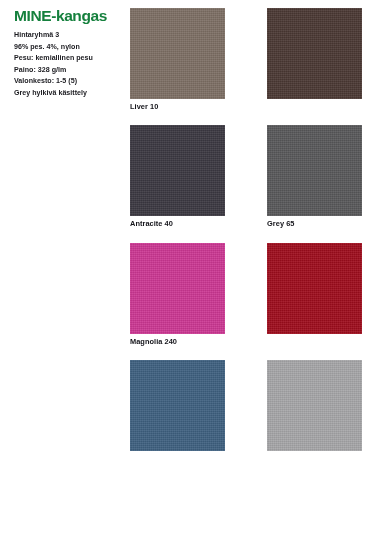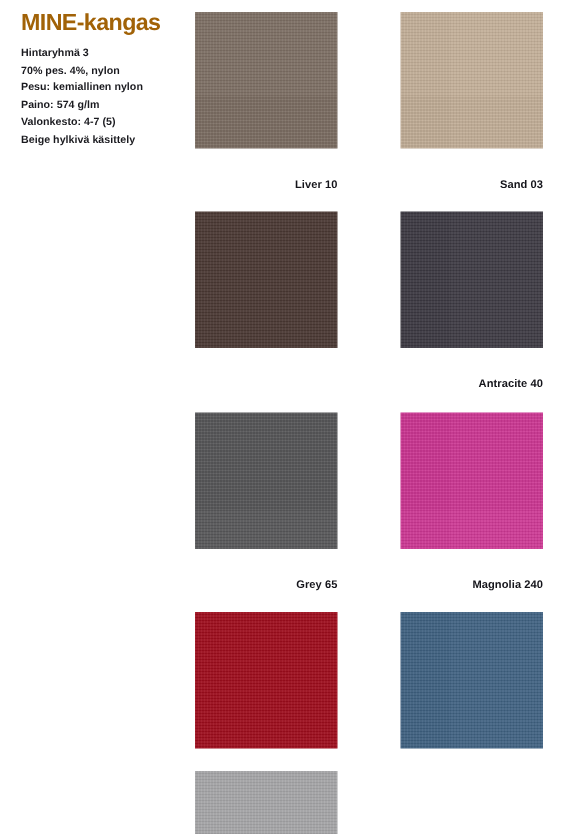--- a/index.html
+++ b/index.html
@@ -23,21 +23,21 @@
   
   .info-block {
     position: absolute;
     left: 14px;
     top: 8px;
     width: 112px;
   }
   .product-title {
     font-size: 15.5px;
     font-weight: bold;
-    color: #a16207;
+    color: #15803d;
     letter-spacing: -0.4px;
     line-height: 1.05;
     margin: 0 0 6px 0;
     white-space: nowrap;
   }
   .spec-list {
     list-style: none;
     margin: 0;
     padding: 0;
   }
@@ -86,51 +86,46 @@
         rgba(255,255,255,0.04) 1px,
         rgba(0,0,0,0.035) 1px,
         rgba(0,0,0,0.035) 2px);
     pointer-events: none;
   }
   .swatch-label {
     font-size: 7.4px;
     font-weight: bold;
     color: #14141a;
     line-height: 1;
-    padding-top: 20px;
+    padding-top: 4px;
     letter-spacing: 0.05px;
     white-space: nowrap;
-    text-align: right;
   }
 </style>
 </head>
 <body>
 
 <div class="page">
 
   <div class="info-block">
     <h1 class="product-title">MINE-kangas</h1>
     <ul class="spec-list">
         <li>Hintaryhmä 3</li>
-        <li>70% pes. 4%, nylon</li>
-        <li>Pesu: kemiallinen nylon</li>
-        <li>Paino: 574 g/lm</li>
-        <li>Valonkesto: 4-7 (5)</li>
-        <li>Beige hylkivä käsittely</li>
+        <li>96% pes. 4%, nylon</li>
+        <li>Pesu: kemiallinen pesu</li>
+        <li>Paino: 328 g/lm</li>
+        <li>Valonkesto: 1-5 (5)</li>
+        <li>Grey hylkivä käsittely</li>
       </ul>
   </div>
 
   <div class="swatch-grid">
       <div class="swatch-cell">
         <div class="swatch-chip" style="background-color: rgb(125, 111, 100);"></div>
         <div class="swatch-label">Liver 10</div>
-      </div>
-      <div class="swatch-cell">
-        <div class="swatch-chip" style="background-color: rgb(194, 174, 151);"></div>
-        <div class="swatch-label">Sand 03</div>
       </div>
       <div class="swatch-cell">
         <div class="swatch-chip" style="background-color: rgb(74, 56, 51);"></div>
       </div>
       <div class="swatch-cell">
         <div class="swatch-chip" style="background-color: rgb(59, 56, 65);"></div>
         <div class="swatch-label">Antracite 40</div>
       </div>
       <div class="swatch-cell">
         <div class="swatch-chip" style="background-color: rgb(88, 88, 90);"></div>

